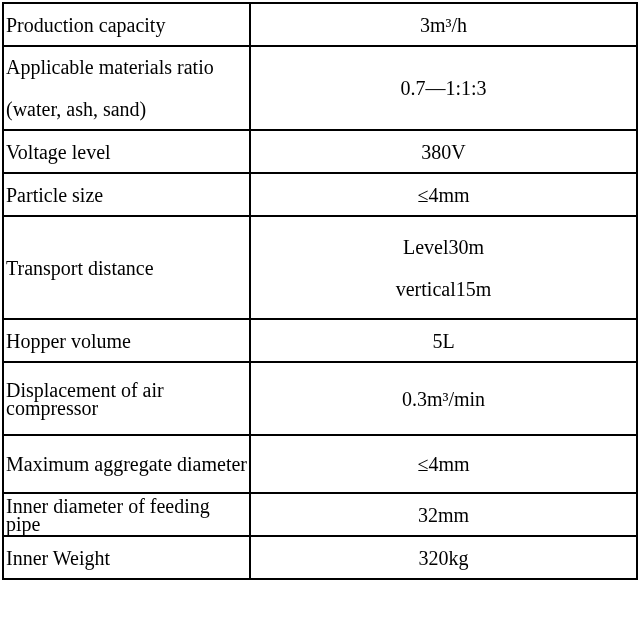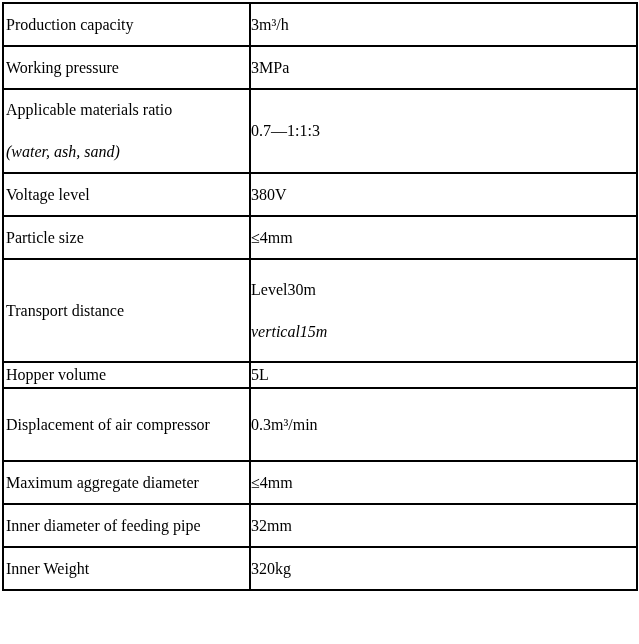--- a/index.html
+++ b/index.html
@@ -1,38 +1,34 @@
 <!DOCTYPE html>
 <html><head>
 <meta charset="utf-8">
 <style>
   html, body { margin: 0; padding: 0; background: #ffffff; }
   body { width: 639px; height: 644px; position: relative; overflow: hidden;
          font-family: "Liberation Serif", "DejaVu Serif", serif; color: #000; }
   table.spec { position: absolute; left: 2px; top: 2px; border-collapse: collapse;
                width: 636px; table-layout: fixed; }
-  table.spec td { border: 2px solid #000; padding: 0; font-size: 16px; line-height: 18px; }
+  table.spec td { border: 2px solid #000; padding: 0; font-size: 20px; line-height: 18px; }
   td.label { width: 243px; text-align: left; padding-left: 2px !important; }
-  td.value { }
+  td.value { text-align: center; }
   .ml { display: block; }
-  .ml + .ml { margin-top: 24px; font-style: italic; }
+  .ml + .ml { margin-top: 24px; }
   .vl + .vl { }
 </style>
 </head>
 <body>
 
 <table class="spec">
   <tbody>
     <tr style="height:43px">
       <td class="label">Production capacity</td>
       <td class="value">3m³/h</td>
-    </tr>
-    <tr style="height:43px">
-      <td class="label">Working pressure</td>
-      <td class="value">3MPa</td>
     </tr>
     <tr style="height:84px">
       <td class="label">
         <span class="ml">Applicable materials ratio</span>
         <span class="ml">(water, ash, sand)</span>
       </td>
       <td class="value">0.7—1:1:3</td>
     </tr>
     <tr style="height:43px">
       <td class="label">Voltage level</td>
@@ -42,29 +38,29 @@
       <td class="label">Particle size</td>
       <td class="value">≤4mm</td>
     </tr>
     <tr style="height:103px">
       <td class="label">Transport distance</td>
       <td class="value">
         <span class="ml vl">Level30m</span>
         <span class="ml vl">vertical15m</span>
       </td>
     </tr>
-    <tr style="height:26px">
+    <tr style="height:43px">
       <td class="label">Hopper volume</td>
       <td class="value">5L</td>
     </tr>
     <tr style="height:73px">
       <td class="label">Displacement of air compressor</td>
       <td class="value">0.3m³/min</td>
     </tr>
-    <tr style="height:43px">
+    <tr style="height:58px">
       <td class="label">Maximum aggregate diameter</td>
       <td class="value">≤4mm</td>
     </tr>
     <tr style="height:43px">
       <td class="label">Inner diameter of feeding pipe</td>
       <td class="value">32mm</td>
     </tr>
     <tr style="height:43px">
       <td class="label">Inner Weight</td>
       <td class="value">320kg</td>

